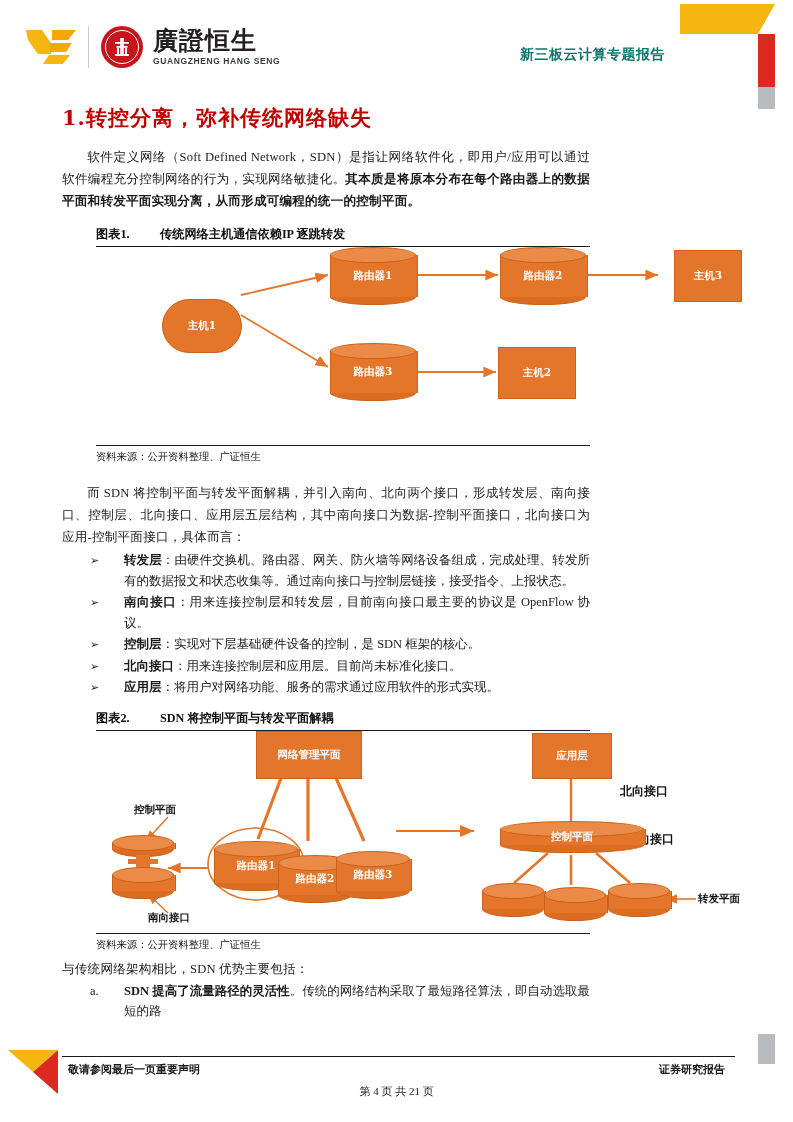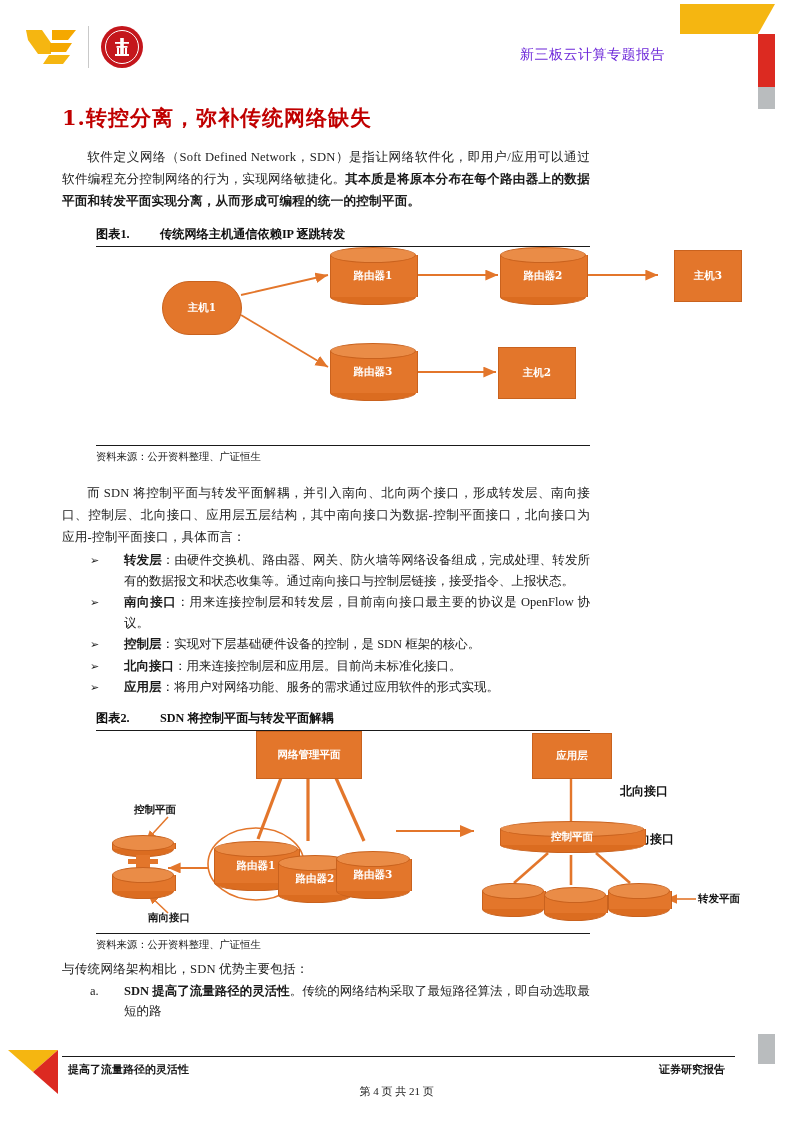--- a/index.html
+++ b/index.html
@@ -26,21 +26,21 @@
       border:1.5px solid #ffffff;border-radius:50%;}
   .logo-seal .tower{position:absolute;left:50%;top:50%;transform:translate(-50%,-50%);
       width:18px;height:20px;}
   .logo-text .cn{font-family:"DejaVu Sans","Liberation Sans",sans-serif;
       font-size:25px;font-weight:bold;color:#231f20;letter-spacing:1px;line-height:26px;}
   .logo-text .en{font-family:"Liberation Sans",sans-serif;font-size:8.5px;font-weight:bold;
       color:#3b3b3b;letter-spacing:0.6px;margin-top:2px;}
 
   .header-title{position:absolute;right:128px;top:46px;
       font-family:"DejaVu Sans","Liberation Sans",sans-serif;
-      font-size:14px;font-weight:normal;color:#6d28d9;letter-spacing:0.5px;white-space:nowrap;}
+      font-size:14px;font-weight:bold;color:#0f766e;letter-spacing:0.5px;white-space:nowrap;}
 
   
   .page{position:absolute;left:0;top:92px;width:648px;}
   .content{margin:0 58px 0 62px;}
 
   h1.section-title{
     font-family:"DejaVu Serif","Liberation Serif",serif;
     font-size:21px;font-weight:bold;color:#C00000;
     margin:12px 0 14px 0;letter-spacing:1px;
   }
@@ -129,20 +129,24 @@
     <div class="logo-seal">
       <svg class="tower" viewBox="0 0 18 20">
         <rect x="7.2" y="1" width="3.6" height="16" fill="#fff"></rect>
         <rect x="2" y="5" width="14" height="1.8" fill="#fff"></rect>
         <rect x="3.5" y="9" width="11" height="1.8" fill="#fff"></rect>
         <rect x="2" y="17" width="14" height="2" fill="#fff"></rect>
         <rect x="4" y="11" width="2" height="6" fill="#fff"></rect>
         <rect x="12" y="11" width="2" height="6" fill="#fff"></rect>
       </svg>
     </div>
+    <div class="logo-text">
+      <div class="cn">廣證恒生</div>
+      <div class="en">GUANGZHENG HANG SENG</div>
+    </div>
   </div>
 
   <div class="header-title">新三板云计算专题报告</div>
 </div>
 
 <div class="page">
   <div class="content">
 
     <h1 class="section-title">1.转控分离，弥补传统网络缺失</h1>
 
@@ -164,21 +168,21 @@
               <path d="M0,0 L7,3 L0,6 z" fill="#E3762B"></path>
             </marker>
           </defs>
           <line x1="145" y1="48" x2="232" y2="28" stroke="#E3762B" stroke-width="1.8" marker-end="url(#ar1)"></line>
           <line x1="145" y1="68" x2="232" y2="120" stroke="#E3762B" stroke-width="1.8" marker-end="url(#ar1)"></line>
           <line x1="320" y1="28" x2="402" y2="28" stroke="#E3762B" stroke-width="1.8" marker-end="url(#ar1)"></line>
           <line x1="320" y1="125" x2="400" y2="125" stroke="#E3762B" stroke-width="1.8" marker-end="url(#ar1)"></line>
           <line x1="490" y1="28" x2="562" y2="28" stroke="#E3762B" stroke-width="1.8" marker-end="url(#ar1)"></line>
         </svg>
 
-        <div class="boxshape" style="left:66px;top:34px;width:78px;height:52px;border-radius:27px;">主机1</div>
+        <div class="boxshape" style="left:66px;top:52px;width:78px;height:52px;border-radius:27px;">主机1</div>
 
         <div class="cyl" style="left:234px;top:0px;width:86px;height:58px;">
           <div class="bot"></div>
             <div class="body"></div>
             <div class="top"></div>
           <div class="lbl">路由器1</div>
         </div>
 
         <div class="cyl" style="left:404px;top:0px;width:86px;height:58px;">
           <div class="bot"></div>
@@ -349,16 +353,16 @@
 
 <div class="footer">
   <div class="tri">
     <svg width="56" height="46" viewBox="0 0 56 46">
       <polygon points="0,0 50,0 25,22" fill="#F5B611"></polygon>
       <polygon points="50,0 50,44 25,22" fill="#DC2A21"></polygon>
     </svg>
   </div>
   <div class="foot-gray"></div>
   <div class="footer-rule"></div>
-  <div class="footer-left">提高了流量路径的灵活性</div>
+  <div class="footer-left">敬请参阅最后一页重要声明</div>
   <div class="footer-right">证券研究报告</div>
   <div class="footer-center">第 4 页 共 21 页</div>
 </div>
 
 </body></html>

